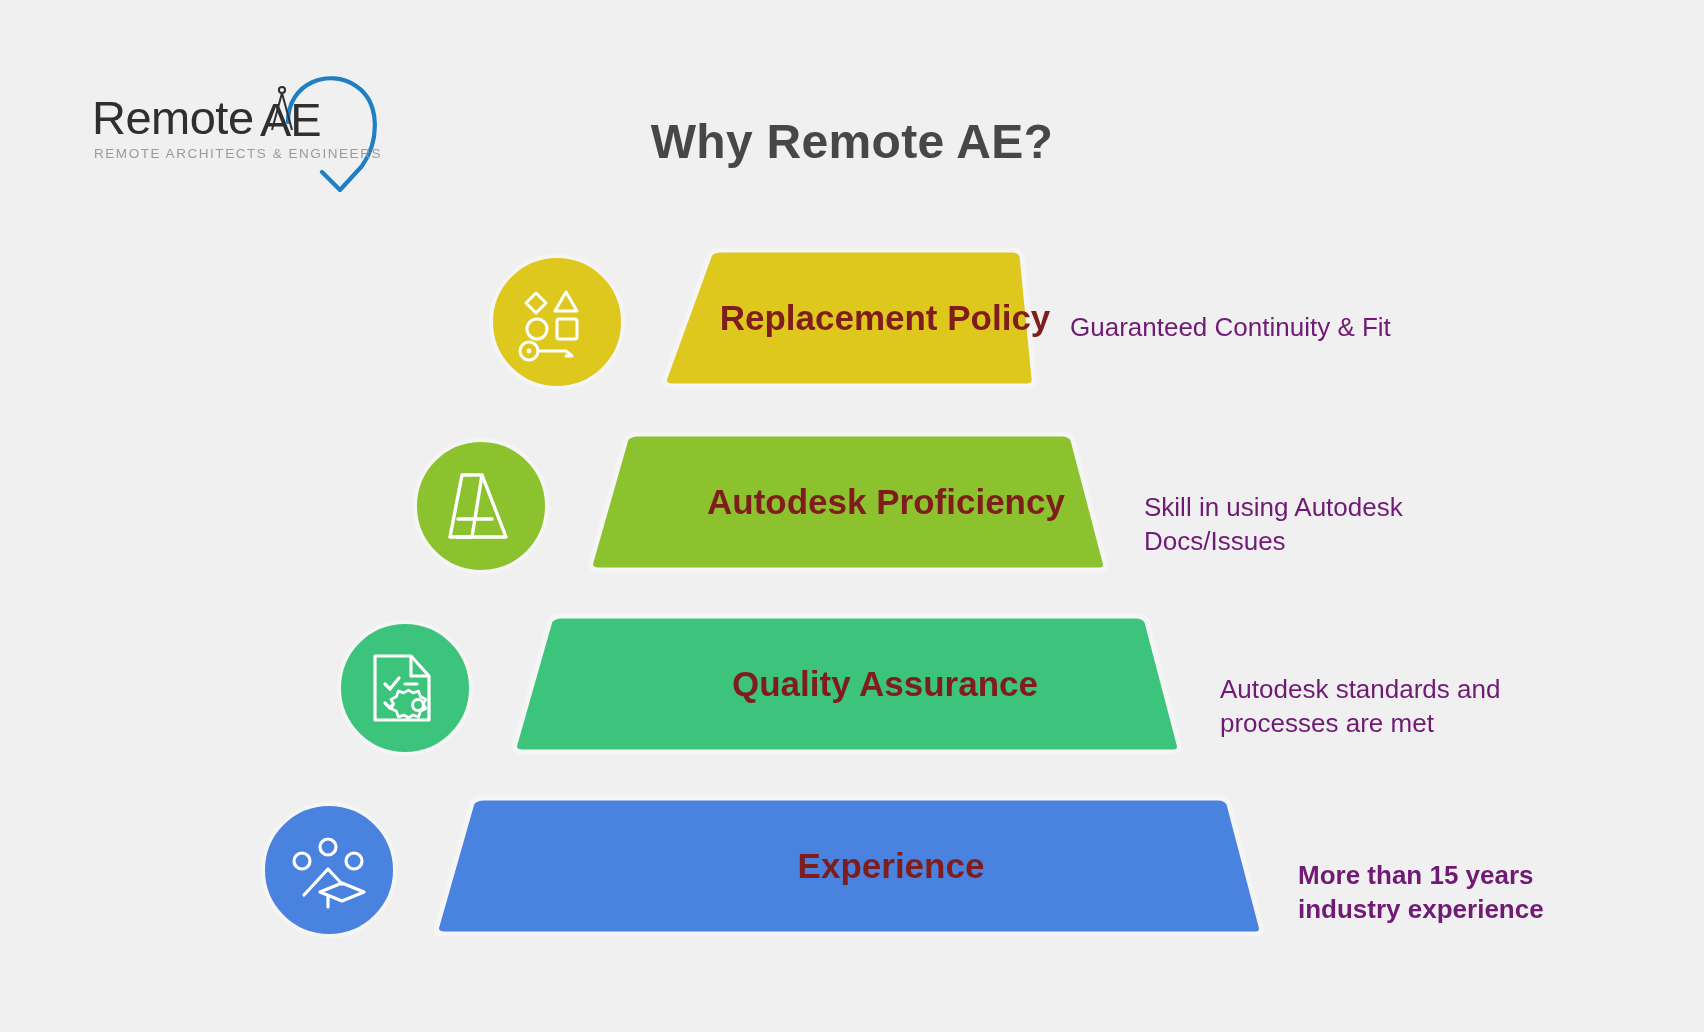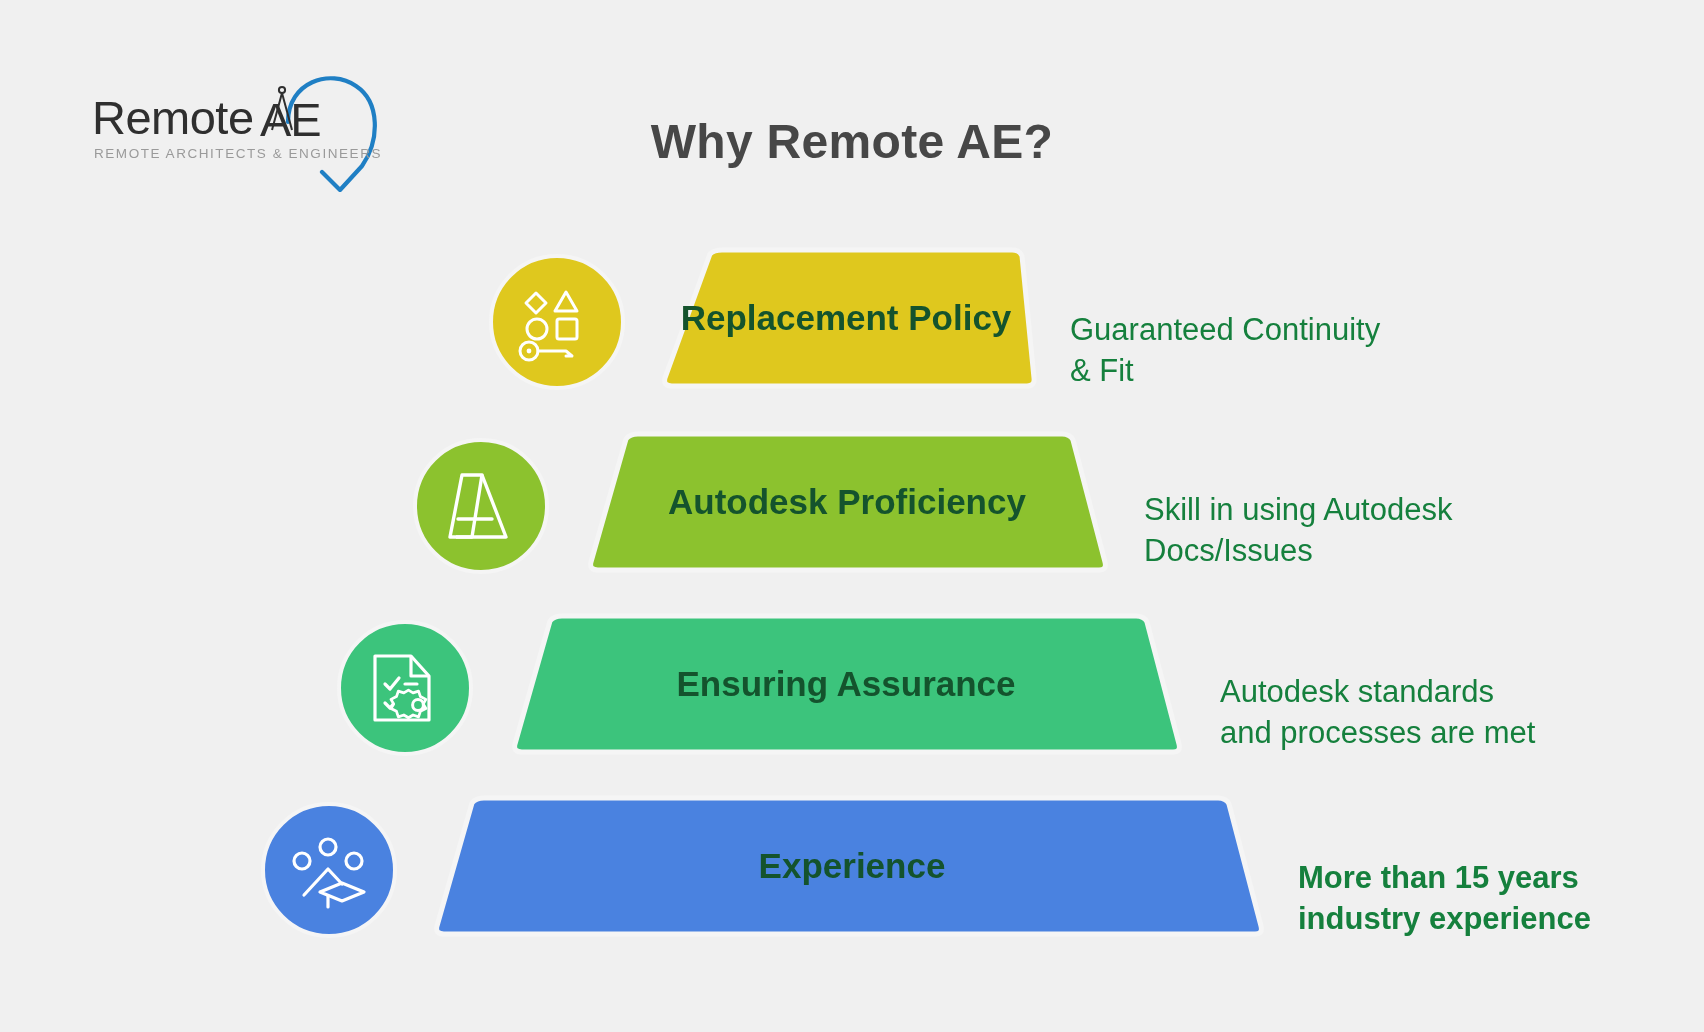--- a/index.html
+++ b/index.html
@@ -103,31 +103,32 @@
     position: absolute;
     filter: drop-shadow(0 0 0 rgba(0,0,0,0));
   }
   .band svg { display: block; overflow: visible; }
 
   .band-label {
     position: absolute;
     display: flex;
     align-items: center;
     justify-content: center;
-    color: #14532d;
+    color: #7f1d1d;
     font-weight: bold;
     text-align: center;
     line-height: 1.16;
     pointer-events: none;
+    margin-left: 39px;
   }
 
   .desc {
     position: absolute;
-    font-size: 31px;
-    color: #15803d;
+    font-size: 26px;
+    color: #701a75;
     line-height: 1.32;
     font-weight: 400;
   }
 
   
   #row-replacement { left: 0; top: 248px; }
   #row-autodesk    { left: 0; top: 432px; }
   #row-quality     { left: 0; top: 614px; }
   #row-experience  { left: 0; top: 796px; }
 </style>
@@ -221,21 +222,21 @@
         <circle cx="57" cy="61" r="5.4" fill="none" stroke="#fff" stroke-width="3"></circle>
       </svg>
     </div>
 
     <div class="band" style="left:508px; top:0px; width:680px; height:140px;">
       <svg width="680" height="140" viewBox="0 0 680 140">
         <path d="M 42 7 Q 46 2 54 2 L 628 2 Q 636 2 639 8 L 671 130 Q 673 138 665 138 L 14 138 Q 5 138 7 130 Z" fill="#3cc47c" stroke="#f5f5f5" stroke-width="5" stroke-linejoin="round"></path>
       </svg>
     </div>
     <div class="band-label" style="left:510px; top:0px; width:672px; height:140px; font-size:35px;">
-      <span>Ensuring Assurance</span>
+      <span>Quality Assurance</span>
     </div>
 
     <div class="desc" style="left:1220px; top:58px; width:330px;">
       <span>Autodesk standards and processes are met</span>
     </div>
   </div>
 
   <div class="row" id="row-experience">
     <div class="icon-circle" style="left:261px; top:6px; width:136px; height:136px; background:#4a82e0;">
       <svg width="90" height="90" viewBox="0 0 90 90">

